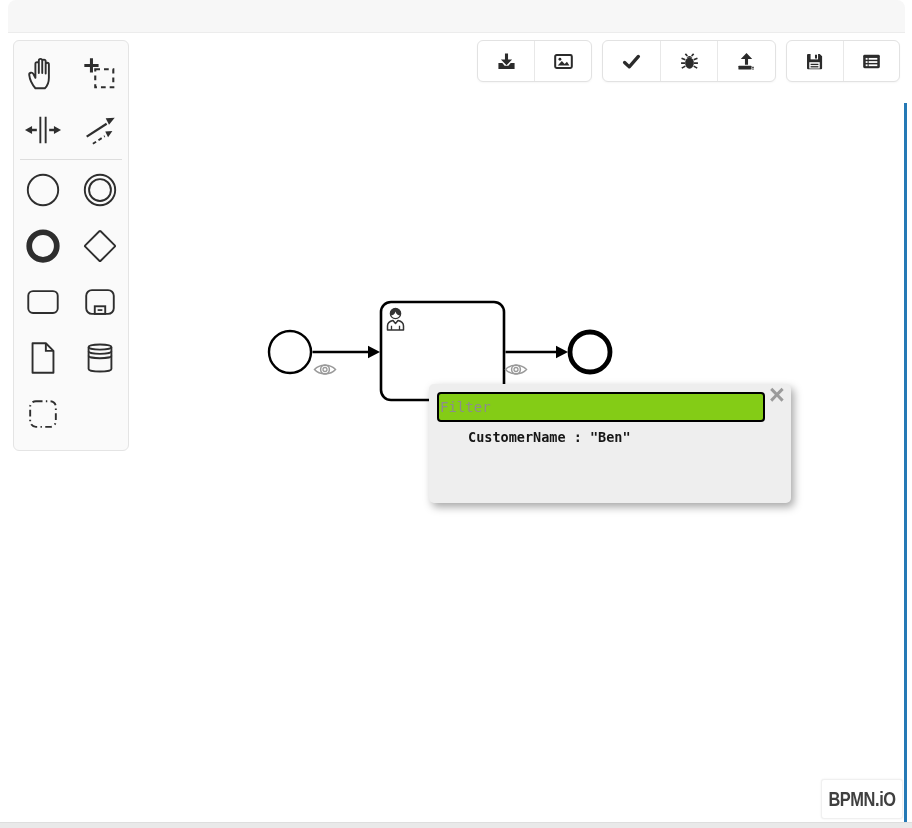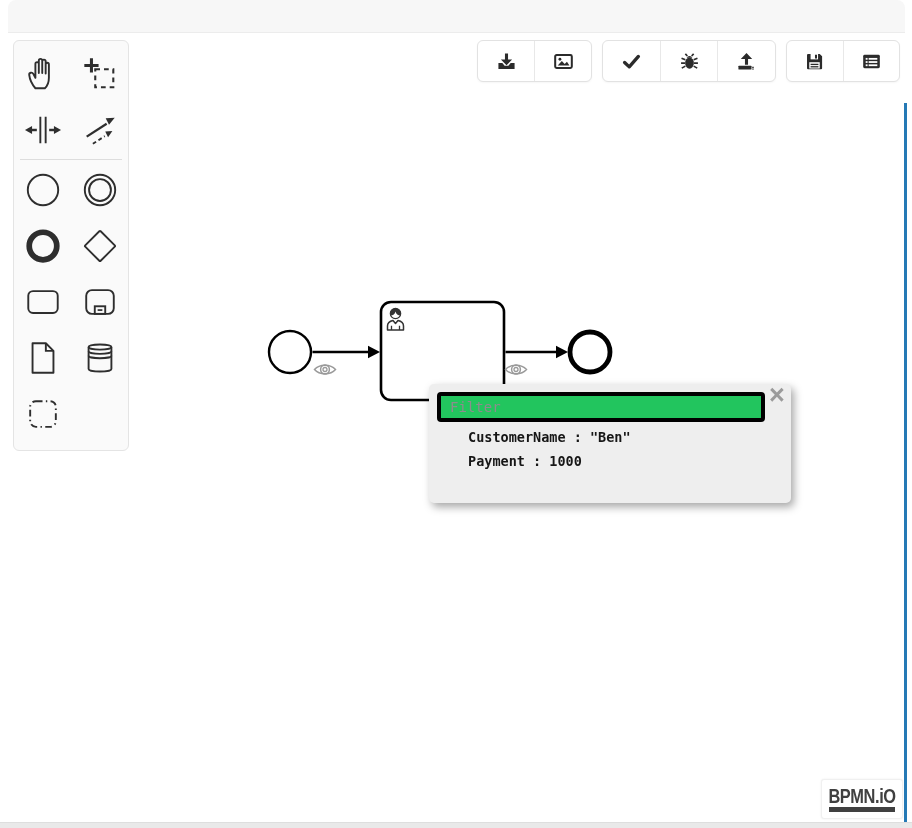--- a/index.html
+++ b/index.html
@@ -45,43 +45,43 @@
   .diagram{position:absolute;left:240px;top:290px;}
   
   .popup{
     position:absolute;left:429px;top:384px;width:362px;height:119px;
     background:#eeeeee;border-radius:5px;
     box-shadow:3px 4px 8px rgba(0,0,0,0.35);
     z-index:10;box-sizing:border-box;
   }
   .popup-input{
     position:absolute;left:8px;top:8px;width:328px;height:30px;
-    box-sizing:border-box;border:4px solid #000000;border-radius:4px;
-    background:#22c55e;padding:0 9px;
+    box-sizing:border-box;border:2px solid #000000;border-radius:4px;
+    background:#84cc16;padding:0 1px;
     font-family:"DejaVu Sans Mono","Liberation Mono",monospace;
     font-size:14px;color:#555;outline:none;
   }
   .popup-input::placeholder{color:#8d8d8d;opacity:1;}
   .popup-close{
     position:absolute;right:3px;top:-2px;width:22px;height:26px;
     font-family:"Liberation Sans",sans-serif;
     font-size:27px;font-weight:bold;color:#9b9b9b;line-height:26px;
     text-align:center;cursor:pointer;user-select:none;
   }
   .popup-vars{position:absolute;left:39px;top:42px;}
   .popup-var{
     font-family:"DejaVu Sans Mono","Liberation Mono",monospace;
     font-weight:bold;font-size:13.5px;color:#161616;
     line-height:23.5px;white-space:pre;
   }
   
   .logo{
     position:absolute;left:821px;top:779px;width:80px;height:38px;
     background:#ffffff;border:1px solid #f0f0f0;border-radius:3px;
-    display:flex;flex-direction:column;align-items:center;justify-content:center;
+    display:flex;flex-direction:row;align-items:center;justify-content:center;
     cursor:pointer;box-shadow:0 0 2px rgba(0,0,0,0.08);
   }
   .logo-text{
     font-weight:bold;font-size:20px;color:#404040;line-height:20px;
     transform:scaleX(0.82);letter-spacing:-0.5px;display:inline-block;
   }
   .logo-bar{width:66px;height:5px;background:#404040;margin-top:1px;}
   
   .right-line{
     position:absolute;left:904px;top:103px;width:3px;height:720px;
@@ -327,21 +327,20 @@
     <circle cx="12" cy="7.5" r="4.4" fill="none" stroke="#9a9a9a" stroke-width="1.5"></circle>
     <circle cx="12" cy="7.5" r="2" fill="none" stroke="#9a9a9a" stroke-width="1.3"></circle>
   </g>
 </svg>
 
 <div class="popup">
   <input class="popup-input" type="text" placeholder="Filter" style="">
   <div class="popup-close">×</div>
   <div class="popup-vars">
     <div class="popup-var">CustomerName : "Ben"</div>
-    <div class="popup-var">Payment : 1000</div>
   </div>
 </div>
 
 <div class="logo">
   <span class="logo-text">BPMN.iO</span>
   <span class="logo-bar"></span>
 </div>
 
 <div class="right-line"></div>
 <div class="bottom-strip"></div>

